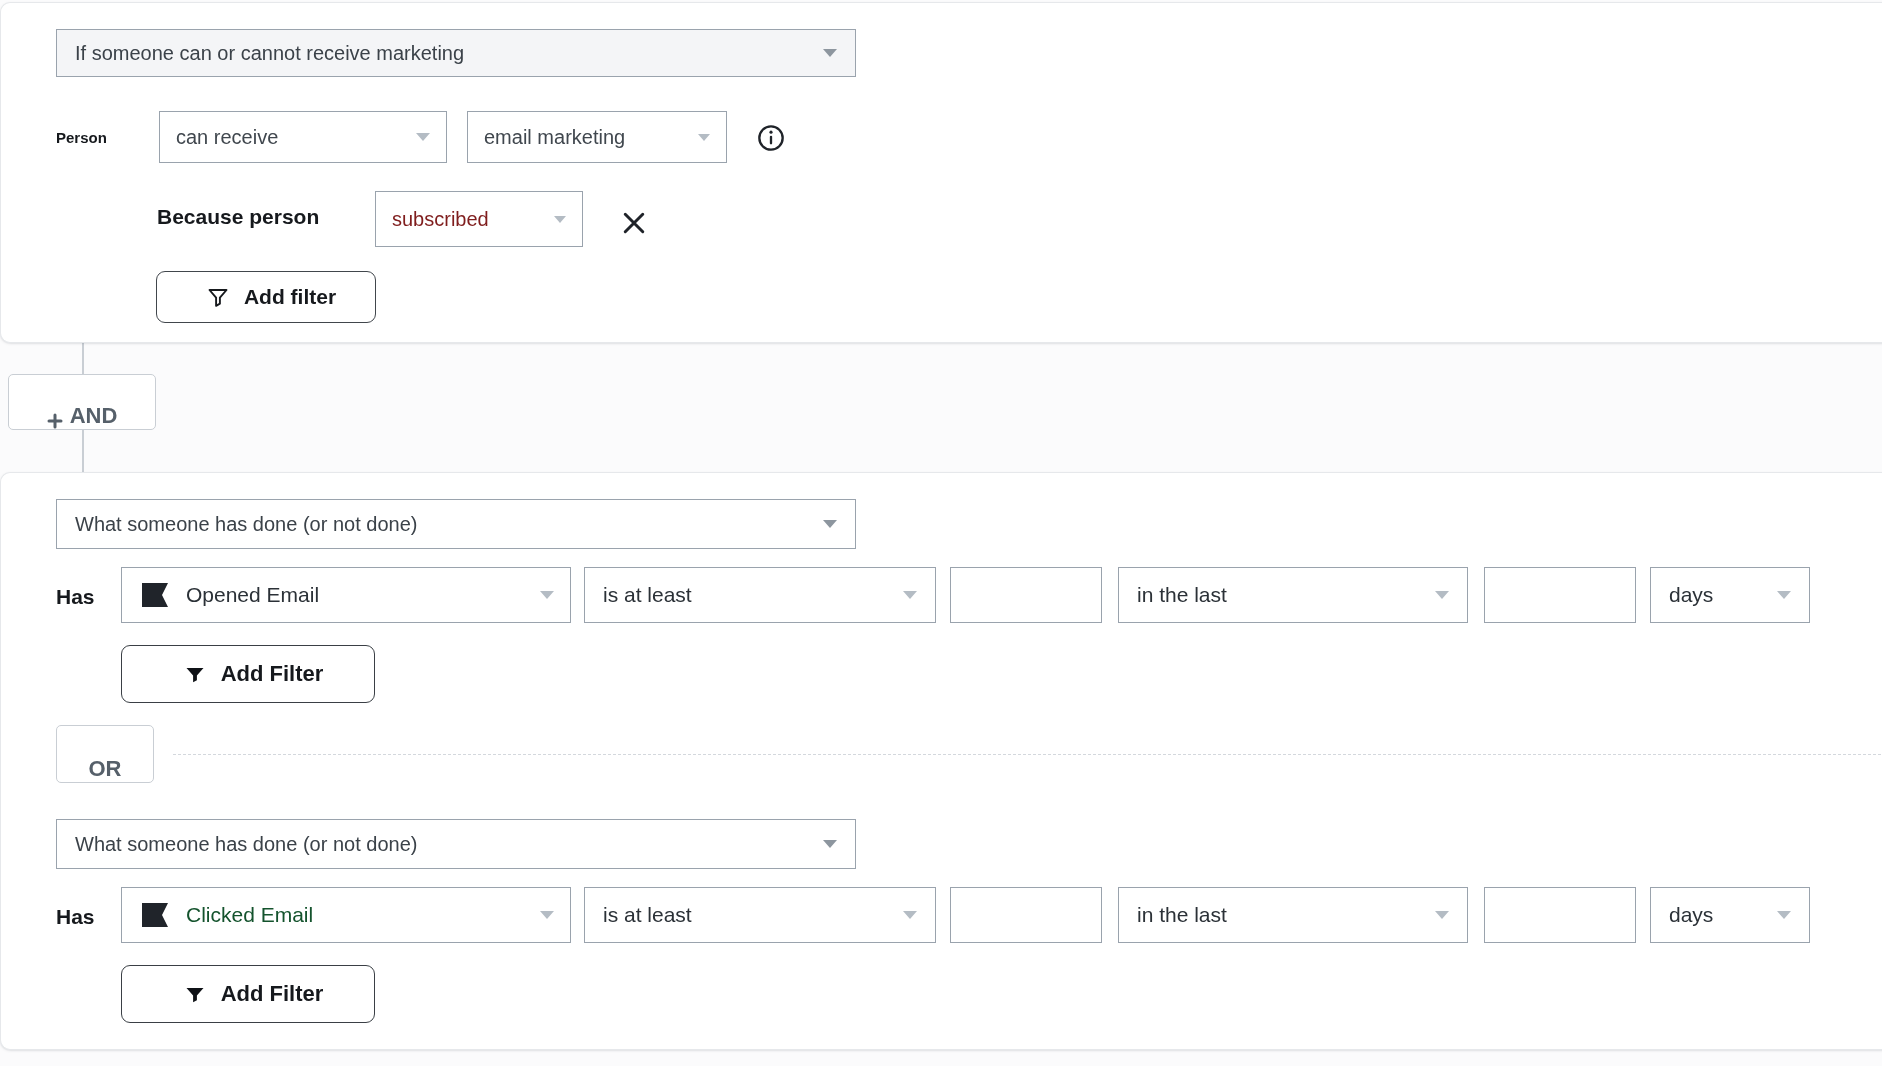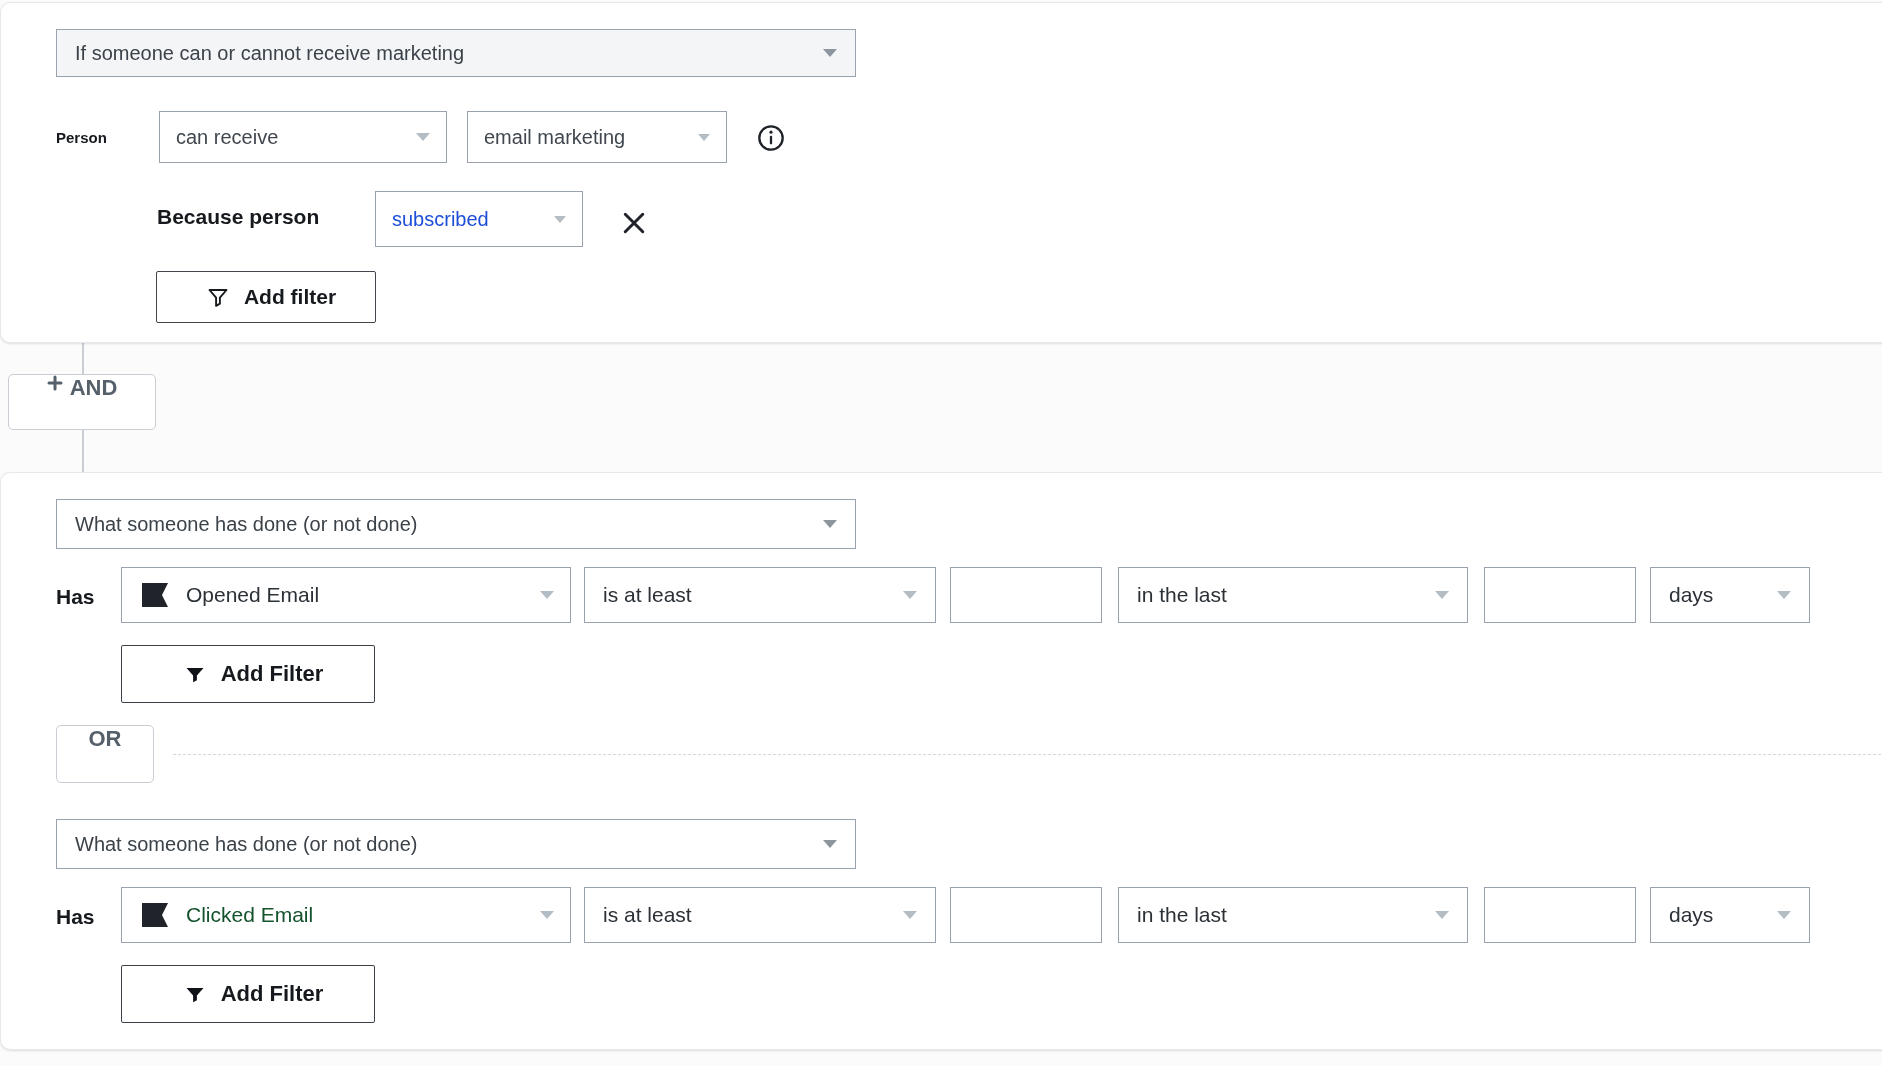--- a/index.html
+++ b/index.html
@@ -72,32 +72,32 @@
     white-space: nowrap;
   }
 
   
   .btn {
     position: absolute;
     display: flex; align-items: center; justify-content: center;
     gap: 14px;
     background: #ffffff;
     border: 1.6px solid #3a3f45;
-    border-radius: 2px;
+    border-radius: 9px;
     color: #16191d;
     font-weight: 700;
     cursor: pointer;
     padding-left: 10px;
   }
   .btn.thin { border-width: 1.5px; border-color: #41464c; }
 
   
   .chip {
     position: absolute;
-    display: flex; align-items: flex-start; justify-content: center;
+    display: flex; align-items: flex-end; justify-content: center;
     gap: 7px;
     background: #ffffff;
     border: 1px solid #c9ced4;
     border-radius: 5px;
     color: #56606a;
     font-weight: 700;
     cursor: pointer;
     z-index: 2;
   }
 
@@ -149,21 +149,21 @@
         <circle cx="12" cy="12" r="10" fill="none" stroke="#1f2329" stroke-width="2"></circle>
         <circle cx="12" cy="7" r="1.35" fill="#1f2329"></circle>
         <rect x="11" y="10" width="2" height="7.5" rx="1" fill="#1f2329"></rect>
       </svg>
     </span>
 
     <div class="lbl" style="left:156px; top:188px; height:52px; font-size:21px;">
       <span>Because person</span>
     </div>
 
-    <div class="fld" style="left:374px; top:188px; width:208px; height:56px; padding:8px 16px; font-size:20px; color:#1d4ed8;">
+    <div class="fld" style="left:374px; top:188px; width:208px; height:56px; padding:8px 16px; font-size:20px; color:#7f1d1d;">
       <span class="txt">subscribed</span>
       <span class="caret sm"></span>
     </div>
 
     <span class="close-ico" style="left:618px; top:205px;">
       <svg viewBox="0 0 24 24" width="30" height="30">
         <path d="M5 5 L19 19 M19 5 L5 19" stroke="#1f2329" stroke-width="2.4" stroke-linecap="round"></path>
       </svg>
     </span>
 

